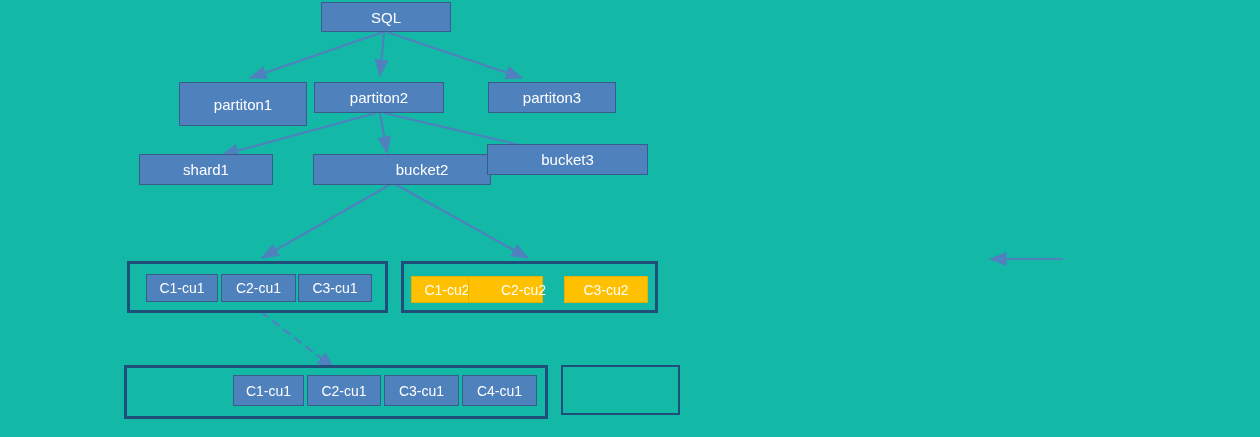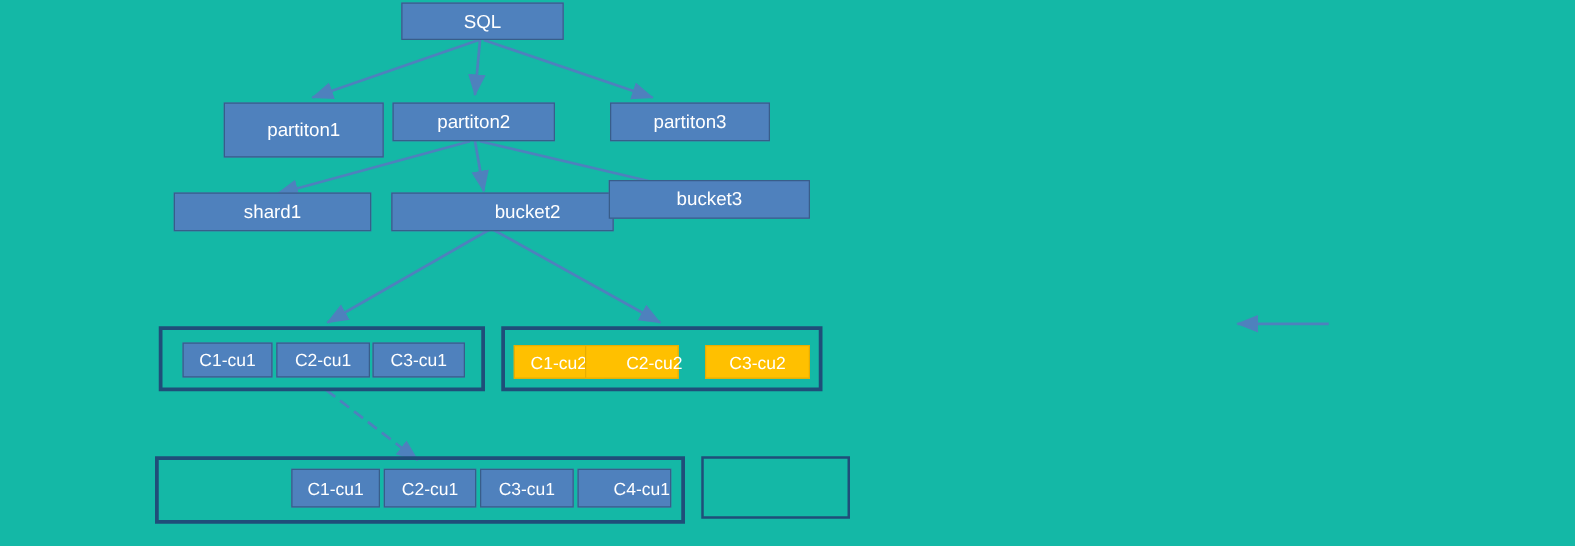--- a/index.html
+++ b/index.html
@@ -105,21 +105,21 @@
   <div class="node" style="left:179px; top:82px; width:128px; height:44px;">
     <span>partiton1</span>
   </div>
   <div class="node" style="left:314px; top:82px; width:130px; height:31px;">
     <span>partiton2</span>
   </div>
   <div class="node" style="left:458px; top:82px; width:128px; height:31px;margin-left:30px;">
     <span>partiton3</span>
   </div>
 
-  <div class="node" style="left:139px; top:154px; width:158px; height:31px;">
+  <div class="node" style="left:139px; top:154px; width:134px; height:31px;">
     <span>shard1</span>
   </div>
   <div class="node" style="left:313px; top:154px; width:178px; height:31px;padding-left:40px;">
     <span>bucket2</span>
   </div>
   <div class="node" style="left:487px; top:144px; width:161px; height:31px;">
     <span>bucket3</span>
   </div>
 
   <div class="group" style="left:127px; top:261px; width:261px; height:52px;">
@@ -150,20 +150,20 @@
   </div>
   <div class="node small" style="left:233px; top:375px; width:71px; height:31px;">
     <span>C1-cu1</span>
   </div>
   <div class="node small" style="left:307px; top:375px; width:74px; height:31px;">
     <span>C2-cu1</span>
   </div>
   <div class="node small" style="left:384px; top:375px; width:75px; height:31px;">
     <span>C3-cu1</span>
   </div>
-  <div class="node small" style="left:462px; top:375px; width:75px; height:31px;justify-content:flex-end;">
+  <div class="node small" style="left:462px; top:375px; width:75px; height:31px;">
     <span>C4-cu1</span>
   </div>
 
   <div class="group thin" style="left:561px; top:365px; width:119px; height:50px;">
   </div>
 
 </div>
 
 </body></html>

